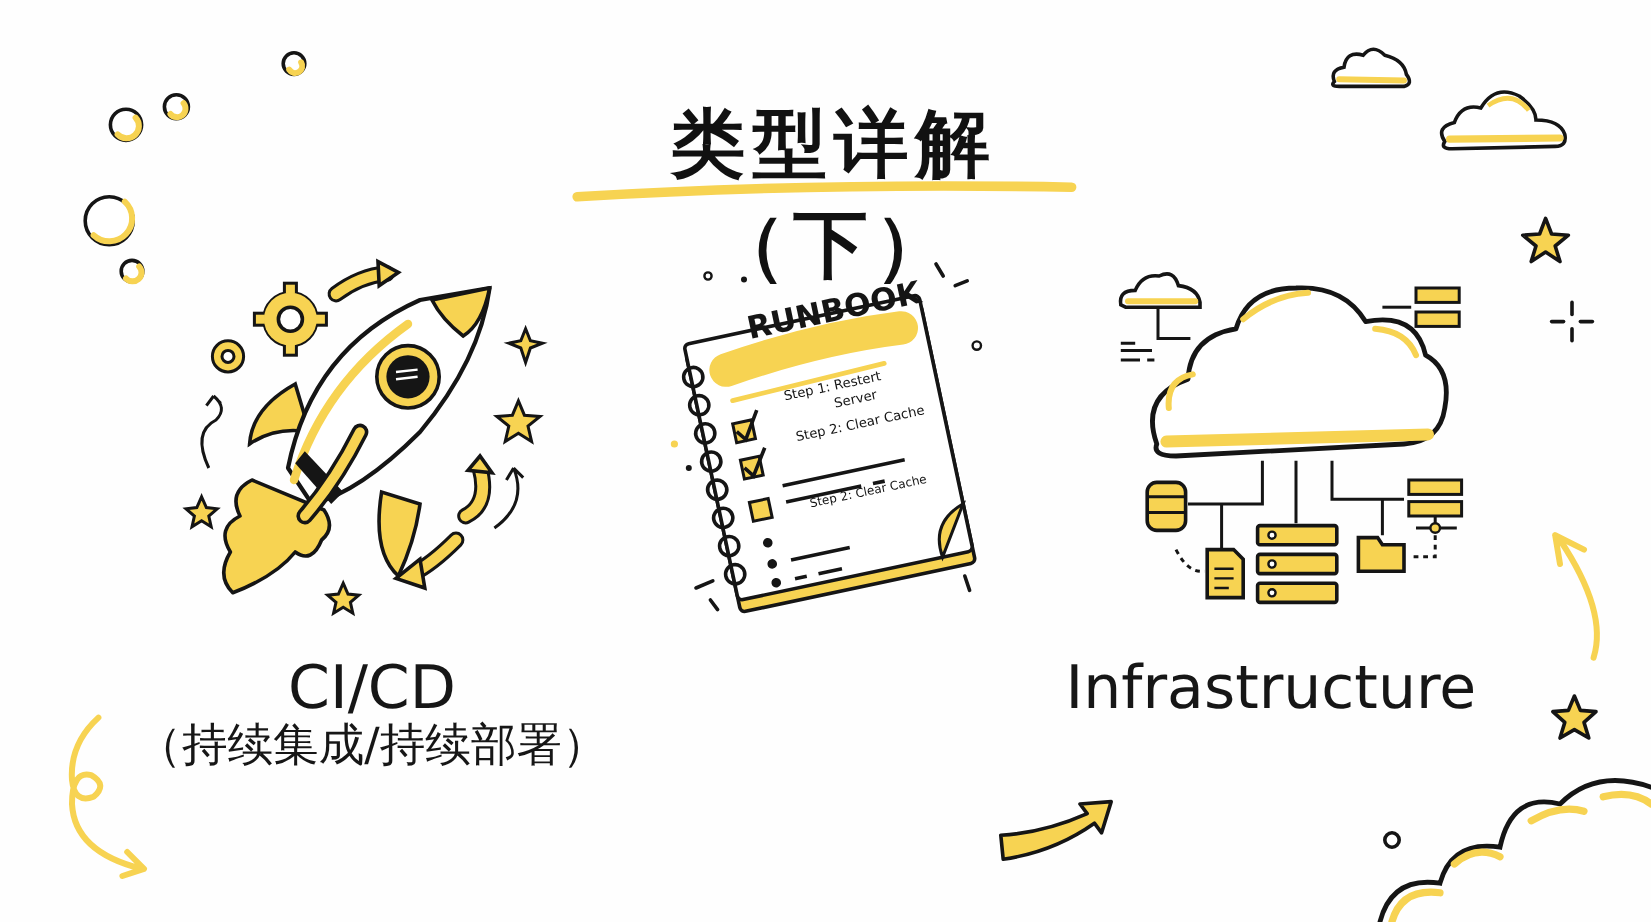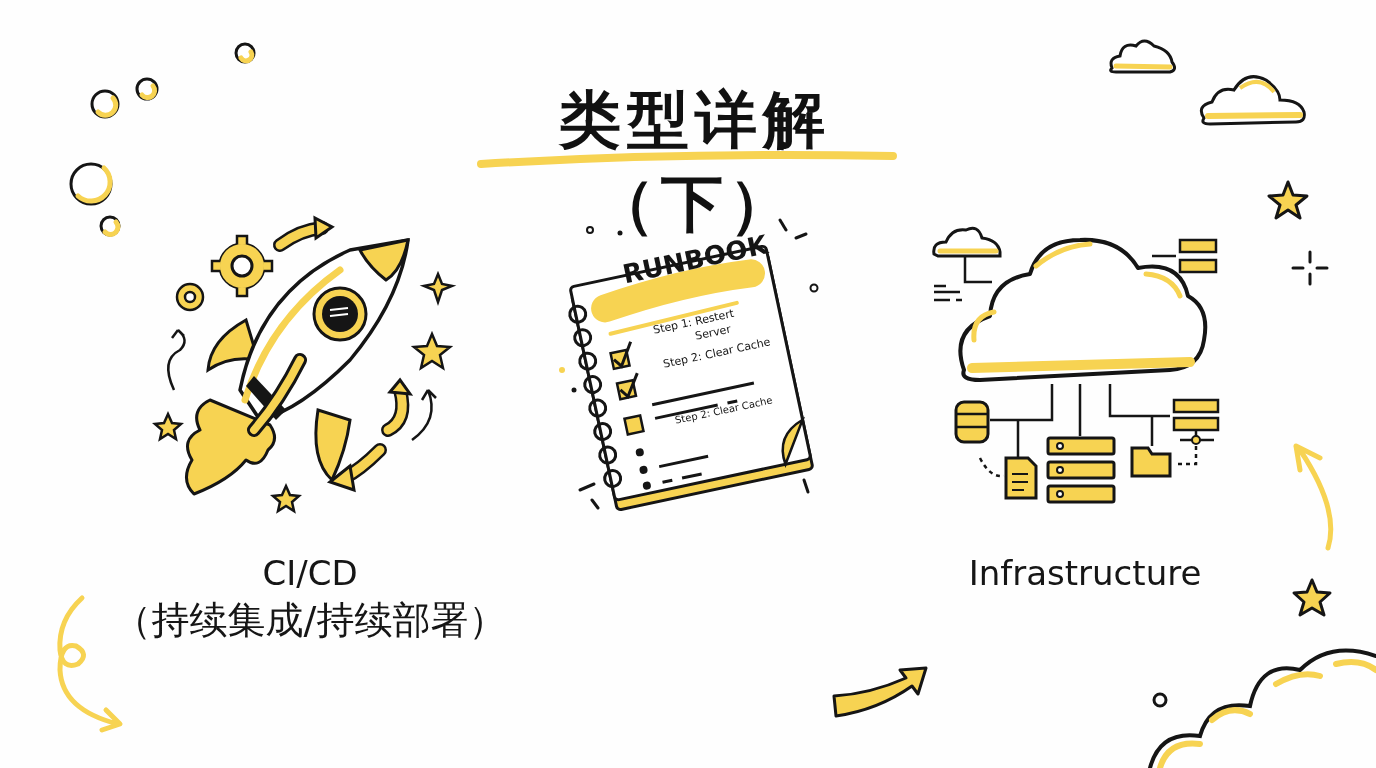--- a/index.html
+++ b/index.html
@@ -13,21 +13,21 @@
   svg { overflow:visible; }
   .title {
     position:absolute; left:470px; top:78px; width:450px; text-align:center;
     font-size:62px; font-weight:bold; letter-spacing:6px; color:#111;
     font-family:"DejaVu Sans", sans-serif;
   }
   .label {
     position:absolute; text-align:center; color:#161616;
     font-family:"DejaVu Sans", sans-serif;
   }
-  .label .en { font-size:34px; line-height:46px; }
+  .label .en { font-size:50px; line-height:46px; }
   .label .zh { font-size:38px; line-height:48px; }
 </style>
 </head>
 <body>
 
 <svg class="abs" style="left:0;top:0" width="300" height="260">
   <g stroke="#151515" stroke-width="3" fill="#fff">
     <circle cx="245" cy="53" r="9"></circle>
       <circle cx="147" cy="89" r="10"></circle>
     <circle cx="105" cy="104" r="13"></circle>
@@ -208,21 +208,21 @@
   <circle cx="276" cy="220" r="4" fill="#f7d352" stroke="#151515" stroke-width="2"></circle>
   <path d="M 276 226 L 276 244 L 256 244" stroke="#151515" stroke-width="2.5" stroke-dasharray="4 4" fill="none"></path>
 </svg>
 
 <div class="label" style="left:100px;top:550px;width:420px;">
   <div class="en">CI/CD</div>
   <div class="zh">（持续集成/持续部署）</div>
 </div>
 <div class="label" style="left:560px;top:550px;width:270px;">
 </div>
-<div class="label" style="left:920px;top:550px;width:330px;">
+<div class="label" style="left:888px;top:550px;width:330px;">
   <div class="en">Infrastructure</div>
 </div>
 
 <svg class="abs" style="left:0;top:580px" width="200" height="188">
   <path d="M 82 18 Q 58 40 60 70 Q 62 90 78 84 Q 90 74 76 66 Q 60 62 60 90 Q 62 130 118 144 M 106 130 L 120 144 L 102 150" stroke="#f7d352" stroke-width="5" fill="none" stroke-linecap="round" stroke-linejoin="round"></path>
 </svg>
 
 <svg class="abs" style="left:830px;top:660px" width="110" height="70">
   <path d="M 4 36 Q 40 34 76 18 L 70 10 L 96 8 L 88 34 L 82 26 Q 48 50 6 56 Z" fill="#f7d352" stroke="#151515" stroke-width="3" stroke-linejoin="round"></path>
 </svg>

